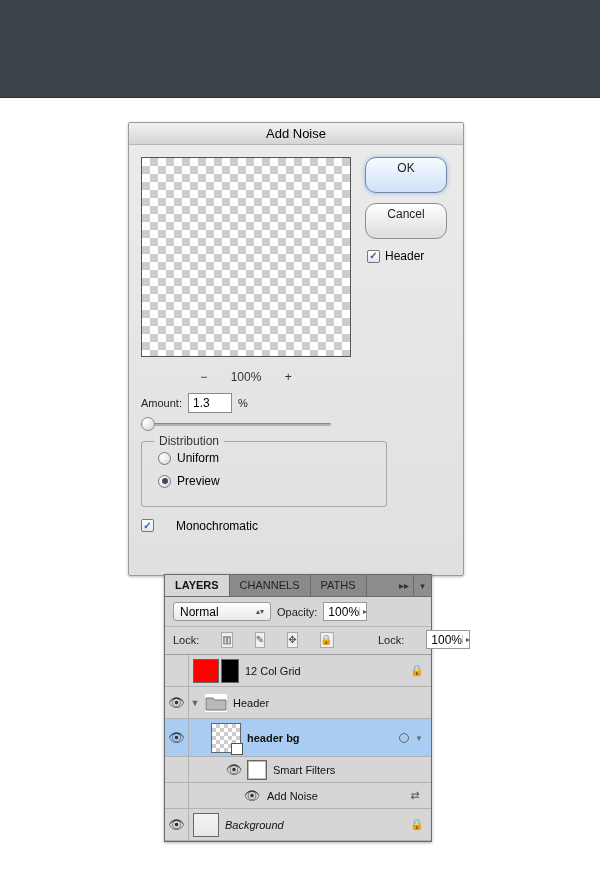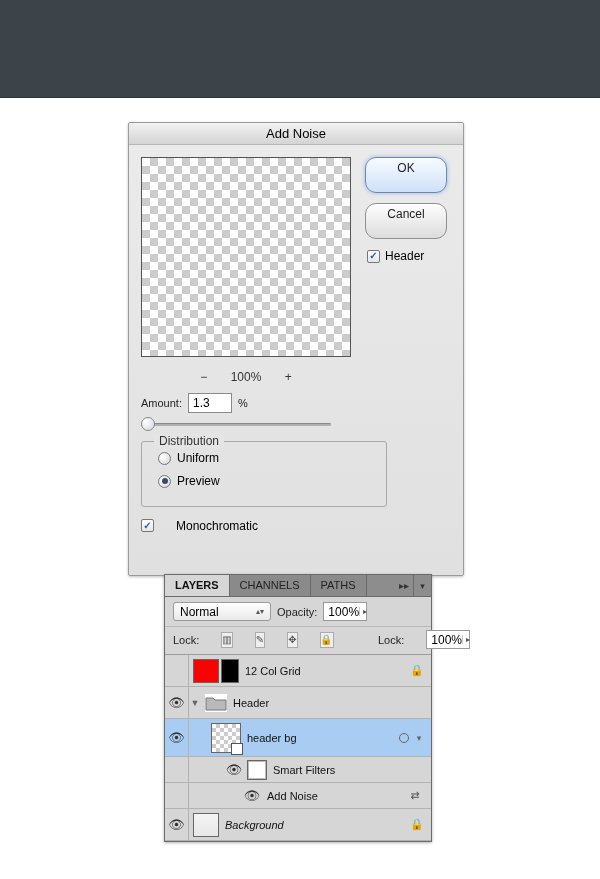--- a/index.html
+++ b/index.html
@@ -67,21 +67,21 @@
   .eye{width:24px;display:flex;align-items:center;justify-content:center;color:#333;font-size:13px;border-right:1px solid #b2b2b2;height:100%}
   .thumb{width:26px;height:24px;border:1px solid #666;margin-left:4px;background:#fff;position:relative;flex:none}
   .thumb.red{background:#ff0000}
   .thumb.redmask{background:#000}
   .thumb.folder{border:none;width:22px;height:18px}
   .thumb.smart{background:#fff;position:relative}
   .thumb.smart::after{content:"";position:absolute;right:-3px;bottom:-3px;width:10px;height:10px;border:1px solid #555;background:#fff}
   .folder svg{width:22px;height:18px}
   .tri{width:12px;color:#666;font-size:9px;text-align:center;flex:none}
   .rname{font-size:11px;color:#111;margin-left:6px;flex:1;white-space:nowrap;overflow:hidden;text-overflow:ellipsis}
-  .rname.b{font-weight:normal}
+  .rname.b{font-weight:bold}
   .lockic{width:16px;color:#555;font-size:11px;text-align:center;margin-right:6px}
   .sel{background:#a9cdf2}
   .filt-ic{width:20px;color:#555;font-size:11px;text-align:center;margin-right:6px}
   .row .indent{width:18px;flex:none}
   .ring{width:10px;height:10px;border:1.5px solid #666;border-radius:50%;margin-right:4px;flex:none}
   .thumb.white{box-shadow:inset 0 0 0 1px #bbb}
   .row.bgrow .thumb{background:linear-gradient(#f4f4f4,#e8e8e8)}
 </style>
 </head>
 <body>

